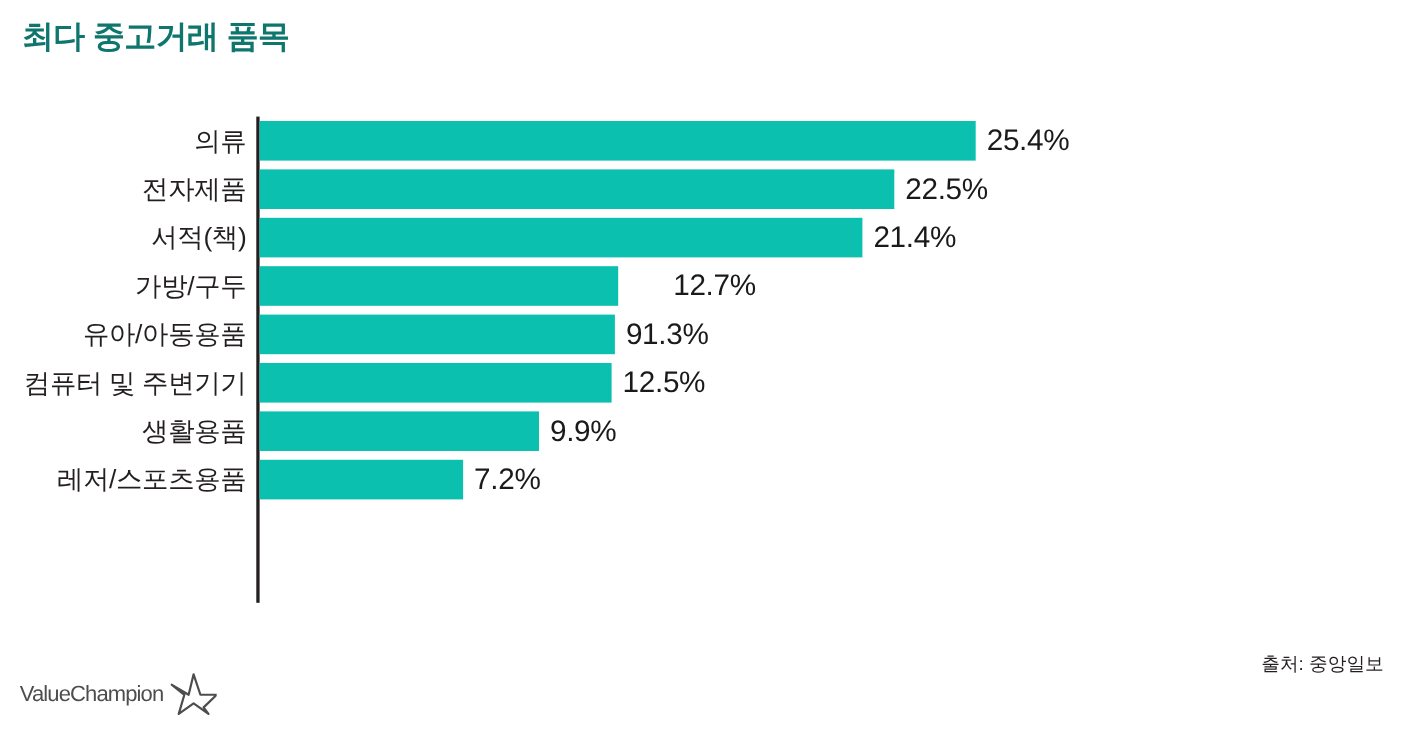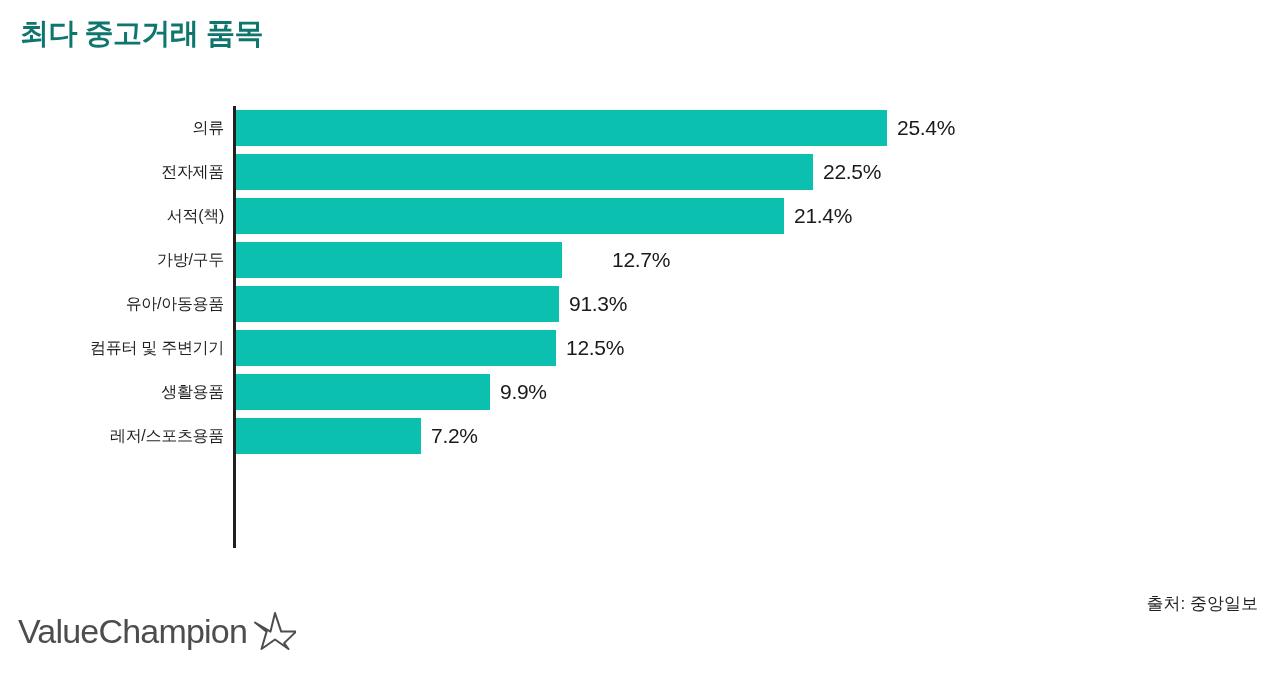--- a/index.html
+++ b/index.html
@@ -50,39 +50,39 @@
     left: 0;
     width: 1280px;
     height: 44px;
   }
 
   .cat-label {
     position: absolute;
     right: 1056px;           
     top: 50%;
     transform: translateY(-50%);
-    font-size: 16px;
+    font-size: 24px;
     color: #231f20;
     white-space: nowrap;
     letter-spacing: -0.3px;
   }
 
   .bar {
     position: absolute;
     left: 236px;
     top: 4px;
     height: 36px;
     background: #0cc0b0;
   }
 
   .val-label {
     position: absolute;
     top: 50%;
     transform: translateY(-50%);
-    font-size: 21px;
+    font-size: 27px;
     color: #1a1a1a;
     white-space: nowrap;
     letter-spacing: -0.3px;
   }
 
   
   #source-note {
     position: absolute;
     right: 22px;
     top: 592px;
@@ -93,21 +93,21 @@
 
   #logo {
     position: absolute;
     left: 18px;
     top: 608px;
     display: flex;
     align-items: center;
     height: 46px;
   }
   #logo-text {
-    font-size: 34px;
+    font-size: 20px;
     color: #4d4d4d;
     letter-spacing: -0.8px;
     white-space: nowrap;
   }
   #logo-star {
     margin-left: 7px;
     display: block;
   }
 </style>
 </head>

